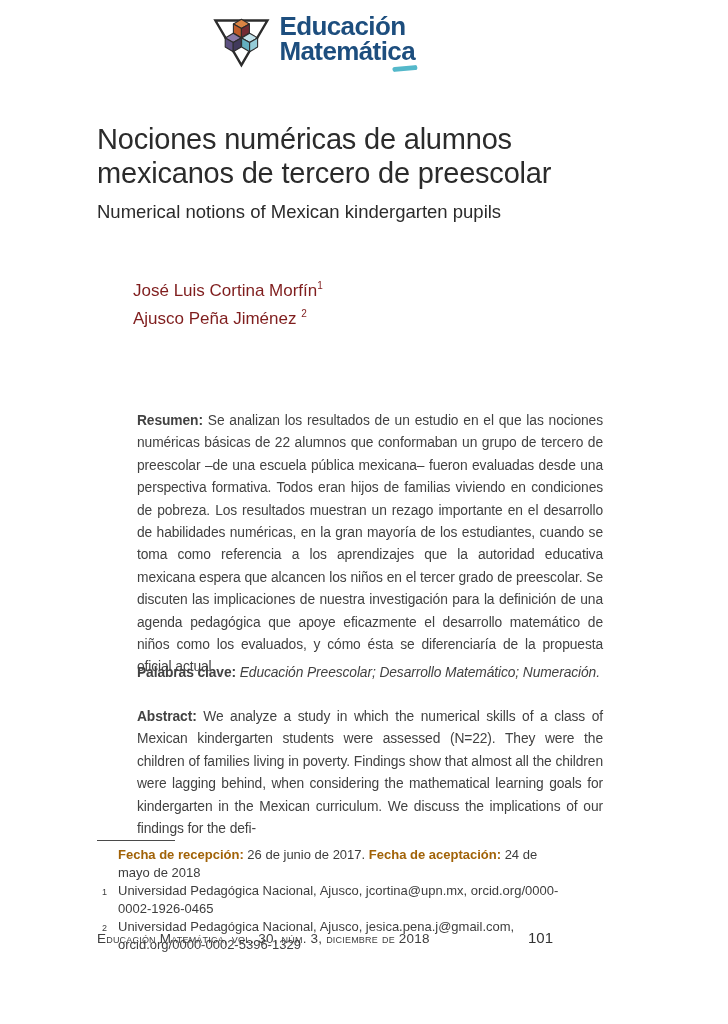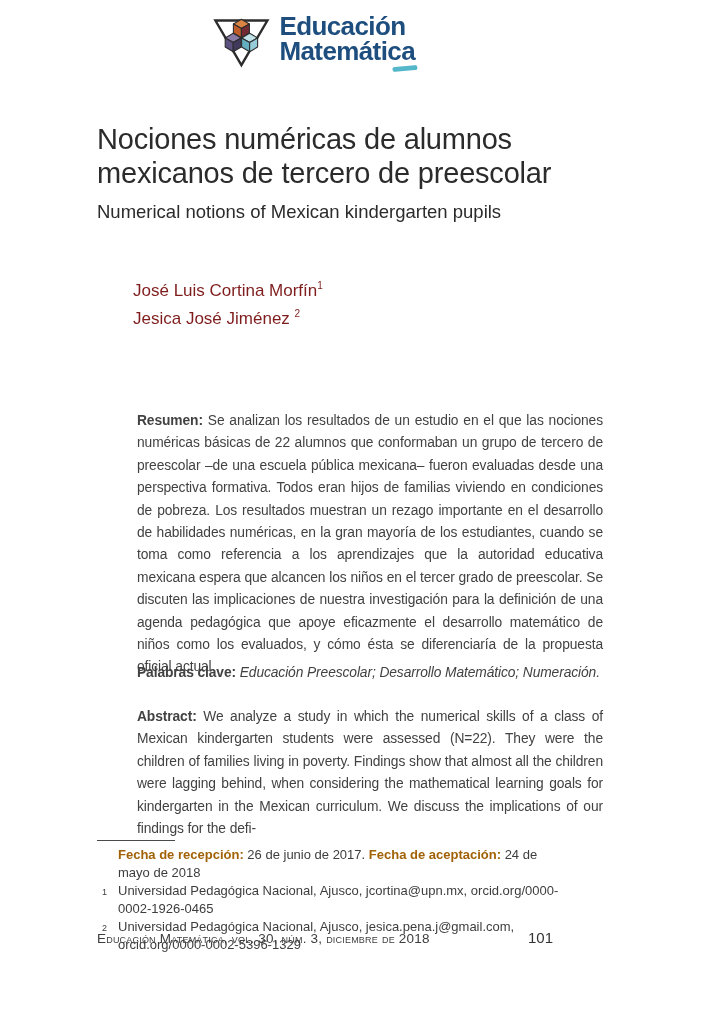--- a/index.html
+++ b/index.html
@@ -90,21 +90,21 @@
       <span class="logo-swoosh"></span>
     </span>
   </div>
 
 
   <h1 class="title" style="font-weight:normal; margin:0;">Nociones numéricas de alumnos mexicanos de tercero de preescolar</h1>
   <h2 class="subtitle" style="font-weight:normal; margin:0;">Numerical notions of Mexican kindergarten pupils</h2>
 
   <div class="authors">
     <div><span>José Luis Cortina Morfín</span><sup>1</sup></div>
-    <div><span>Jesica José Jiménez </span><sup>2</sup></div>
+    <div><span>Ajusco Peña Jiménez </span><sup>2</sup></div>
   </div>
 
   <p class="para resumen"><b>Resumen:</b> <span>Se analizan los resultados de un estudio en el que las nociones numéricas básicas de 22 alumnos que conformaban un grupo de tercero de preescolar –de una escuela pública mexicana– fueron evaluadas desde una perspectiva formativa. Todos eran hijos de familias viviendo en condiciones de pobreza. Los resultados muestran un rezago importante en el desarrollo de habilidades numéricas, en la gran mayoría de los estudiantes, cuando se toma como referencia a los aprendizajes que la autoridad educativa mexicana espera que alcancen los niños en el tercer grado de preescolar. Se discuten las implicaciones de nuestra investigación para la definición de una agenda pedagógica que apoye eficazmente el desarrollo matemático de niños como los evaluados, y cómo ésta se diferenciaría de la propuesta oficial actual.</span></p>
 
   <p class="para keywords"><b>Palabras clave:</b> <span class="kw-text">Educación Preescolar; Desarrollo Matemático; Numeración.</span></p>
 
   <p class="para abstract"><b>Abstract:</b> <span>We analyze a study in which the numerical skills of a class of Mexican kindergarten students were assessed (N=22). They were the children of families living in poverty. Findings show that almost all the children were lagging behind, when considering the mathematical learning goals for kindergarten in the Mexican curriculum. We discuss the implications of our findings for the defi-</span></p>
 
   <div class="footnotes">
     <div class="fn-rule"></div>

